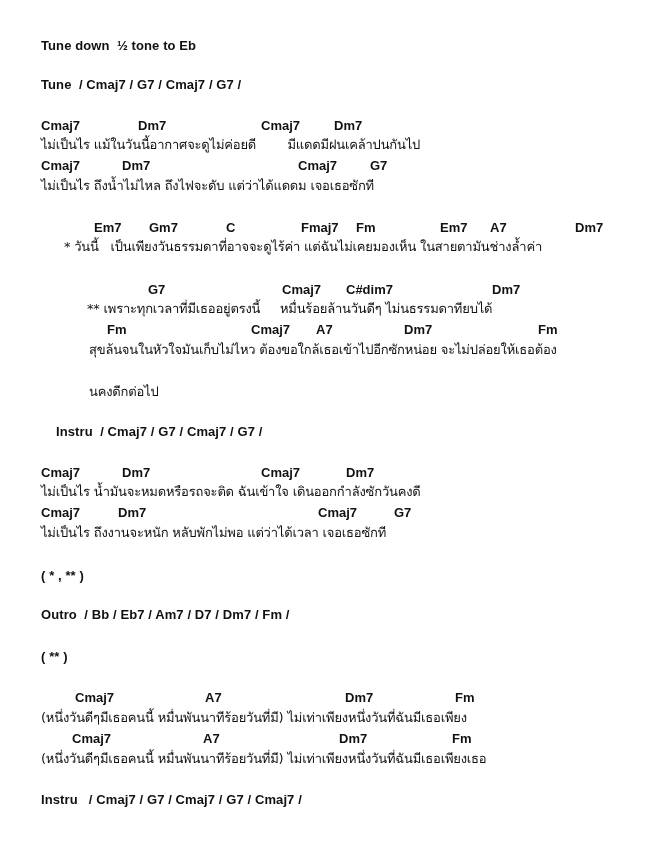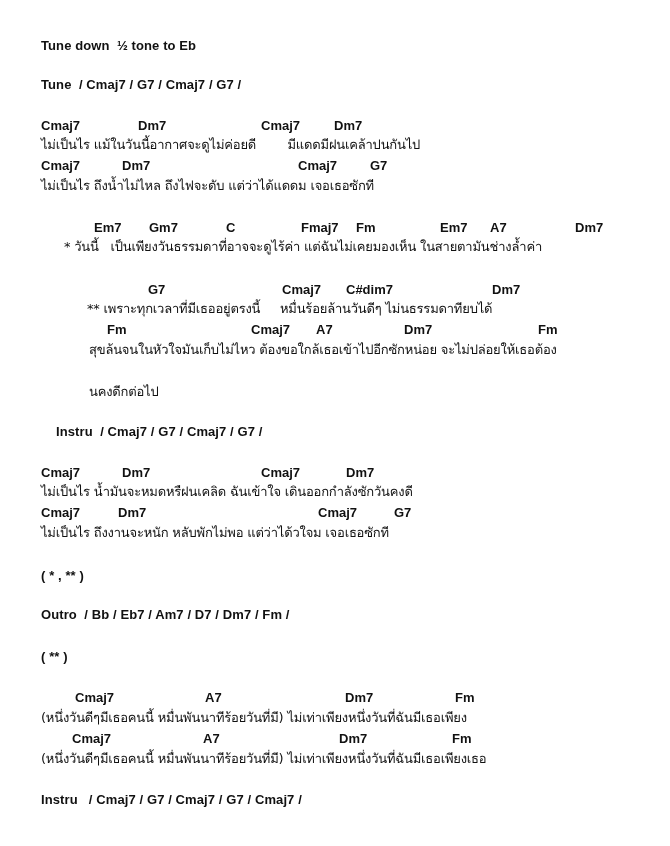--- a/index.html
+++ b/index.html
@@ -89,27 +89,27 @@
   <div class="line lyric" style="left:89px; top:384px;">นคงดีกต่อไป</div>
 </div>
 
 <div class="line bold" style="left:56px; top:424px;">Instru  / Cmaj7 / G7 / Cmaj7 / G7 /</div>
 
 <div>
   <span class="chord" style="left:41px; top:465px;">Cmaj7</span>
   <span class="chord" style="left:122px; top:465px;">Dm7</span>
   <span class="chord" style="left:261px; top:465px;">Cmaj7</span>
   <span class="chord" style="left:346px; top:465px;">Dm7</span>
-  <div class="line lyric" style="left:41px; top:484px;">ไม่เป็นไร น้ำมันจะหมดหรืฝนเคลิด ฉันเข้าใจ เดินออกกำลังซักวันคงดี</div>
+  <div class="line lyric" style="left:41px; top:484px;">ไม่เป็นไร น้ำมันจะหมดหรือรถจะติด ฉันเข้าใจ เดินออกกำลังซักวันคงดี</div>
 
   <span class="chord" style="left:41px; top:505px;">Cmaj7</span>
   <span class="chord" style="left:118px; top:505px;">Dm7</span>
   <span class="chord" style="left:318px; top:505px;">Cmaj7</span>
   <span class="chord" style="left:394px; top:505px;">G7</span>
-  <div class="line lyric" style="left:41px; top:525px;">ไม่เป็นไร ถึงงานจะหนัก หลับพักไม่พอ แต่ว่าได้วใจม เจอเธอซักที</div>
+  <div class="line lyric" style="left:41px; top:525px;">ไม่เป็นไร ถึงงานจะหนัก หลับพักไม่พอ แต่ว่าได้เวลา เจอเธอซักที</div>
 </div>
 
 <div class="line bold" style="left:41px; top:568px;">( * , ** )</div>
 <div class="line bold" style="left:41px; top:607px;">Outro  / Bb / Eb7 / Am7 / D7 / Dm7 / Fm /</div>
 <div class="line bold" style="left:41px; top:649px;">( ** )</div>
 
 <div>
   <span class="chord" style="left:75px; top:690px;">Cmaj7</span>
   <span class="chord" style="left:205px; top:690px;">A7</span>
   <span class="chord" style="left:345px; top:690px;">Dm7</span>

